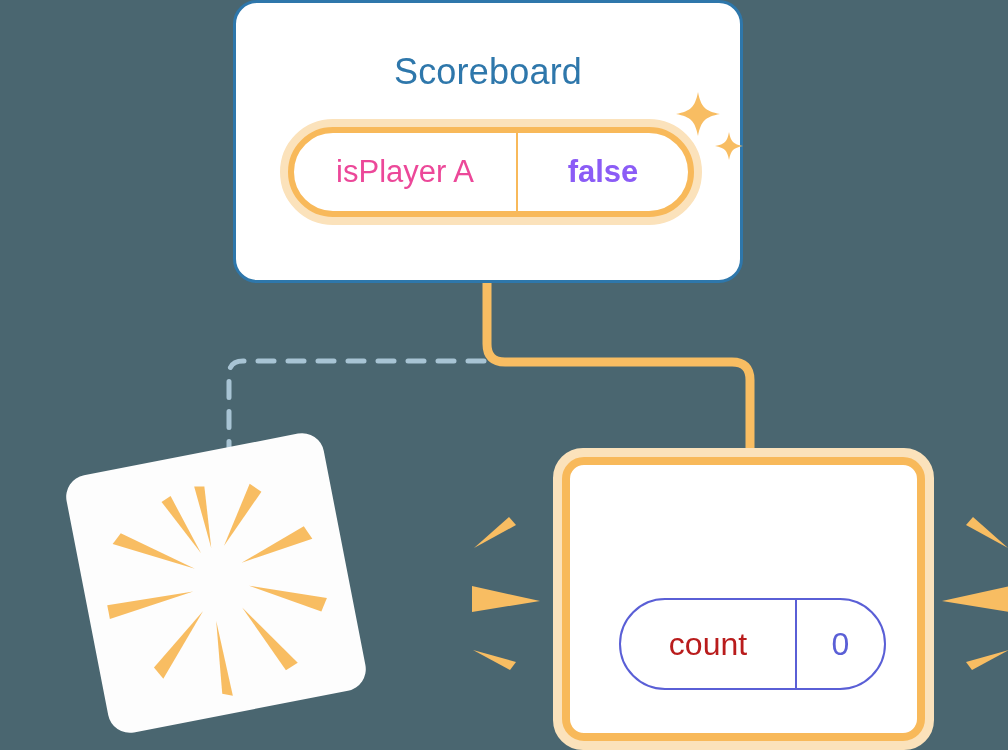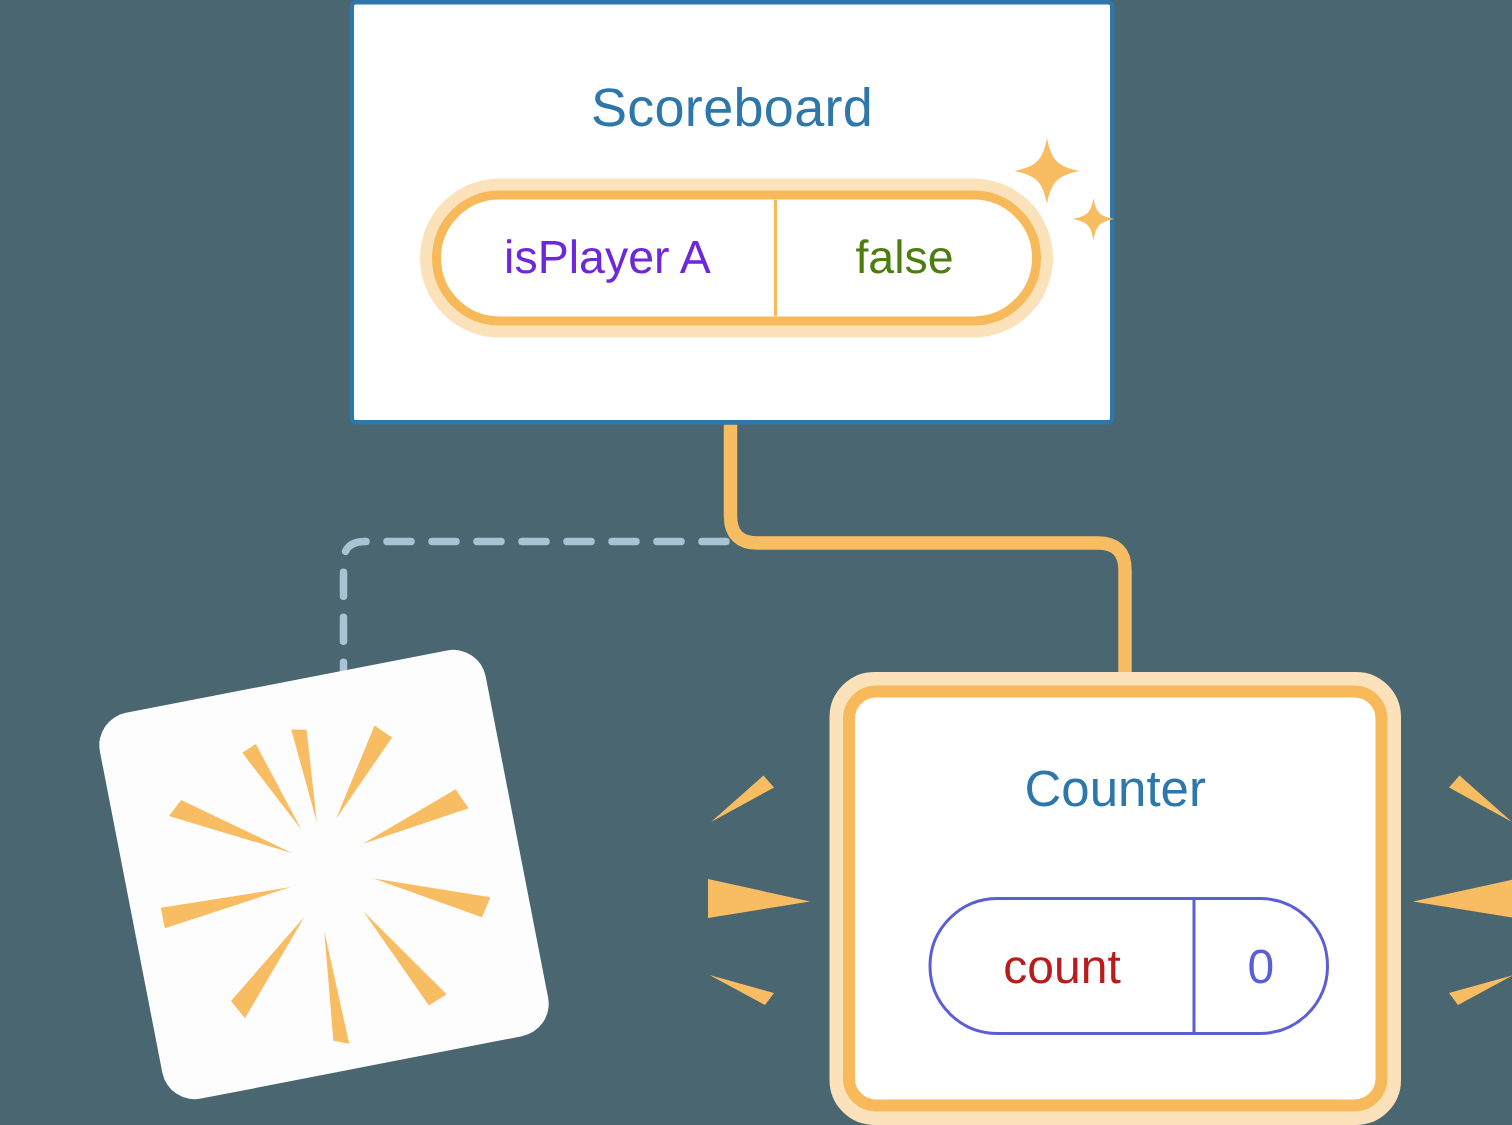--- a/index.html
+++ b/index.html
@@ -27,21 +27,21 @@
 
   
   #scoreboard-card {
     position: absolute;
     left: 233px;
     top: 0px;
     width: 510px;
     height: 283px;
     background: #ffffff;
     border: 3px solid #2e77ab;
-    border-radius: 4px;
+    border-radius: 24px;
     box-sizing: border-box;
   }
   #scoreboard-title {
     position: absolute;
     left: 0; right: 0;
     top: 48px;
     text-align: center;
     font-size: 36px;
     color: #2e77ab;
     letter-spacing: 0.2px;
@@ -70,31 +70,31 @@
     display: flex;
     align-items: stretch;
     overflow: hidden;
   }
   #scoreboard-pill-key {
     flex: 0 0 222px;
     display: flex;
     align-items: center;
     justify-content: center;
     font-size: 31px;
-    color: #6d28d9;
+    color: #ec4899;
     border-right: 2px solid #f8b95a;
   }
   #scoreboard-pill-value {
     flex: 1 1 auto;
     display: flex;
     align-items: center;
     justify-content: center;
     font-size: 31px;
-    font-weight: normal;
-    color: #4d7c0f;
+    font-weight: bold;
+    color: #8b5cf6;
   }
 
   
   #sparkles {
     position: absolute;
     left: 672px;
     top: 92px;
     width: 80px;
     height: 82px;
     pointer-events: none;
@@ -250,21 +250,20 @@
   <svg id="counter-rays-right" viewBox="0 0 70 190" width="70" height="190">
     <g fill="#f8bd62" transform="translate(70,0) scale(-1,1)">
       <polygon points="37,12 44,20 2,43"></polygon>
       <polygon points="0,81 68,96 0,107"></polygon>
       <polygon points="44,143 38,151 1,131" transform="translate(0,14)"></polygon>
     </g>
   </svg>
 
   <div id="counter-card">
     <div id="counter-card-inner">
-      <div id="counter-title">Counter</div>
 
       <div id="counter-pill">
         <div id="counter-pill-key">count</div>
         <div id="counter-pill-value">0</div>
       </div>
     </div>
   </div>
 
 </div>
 

